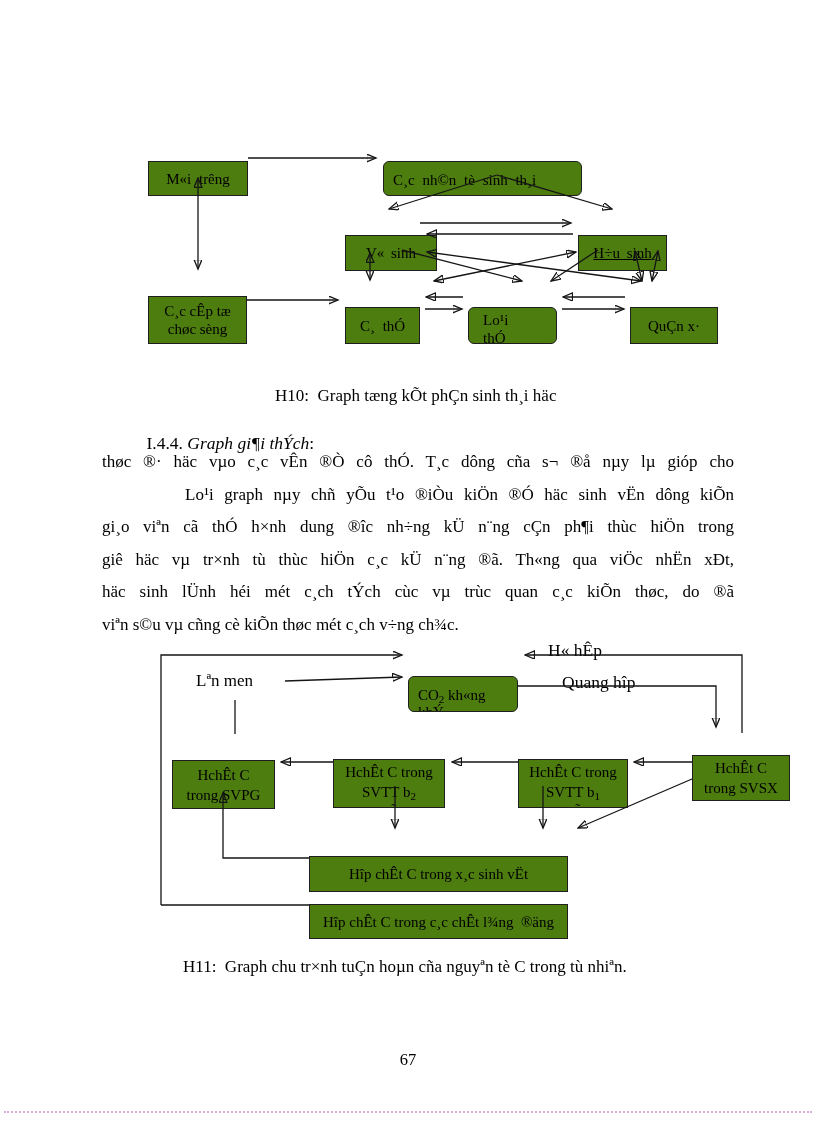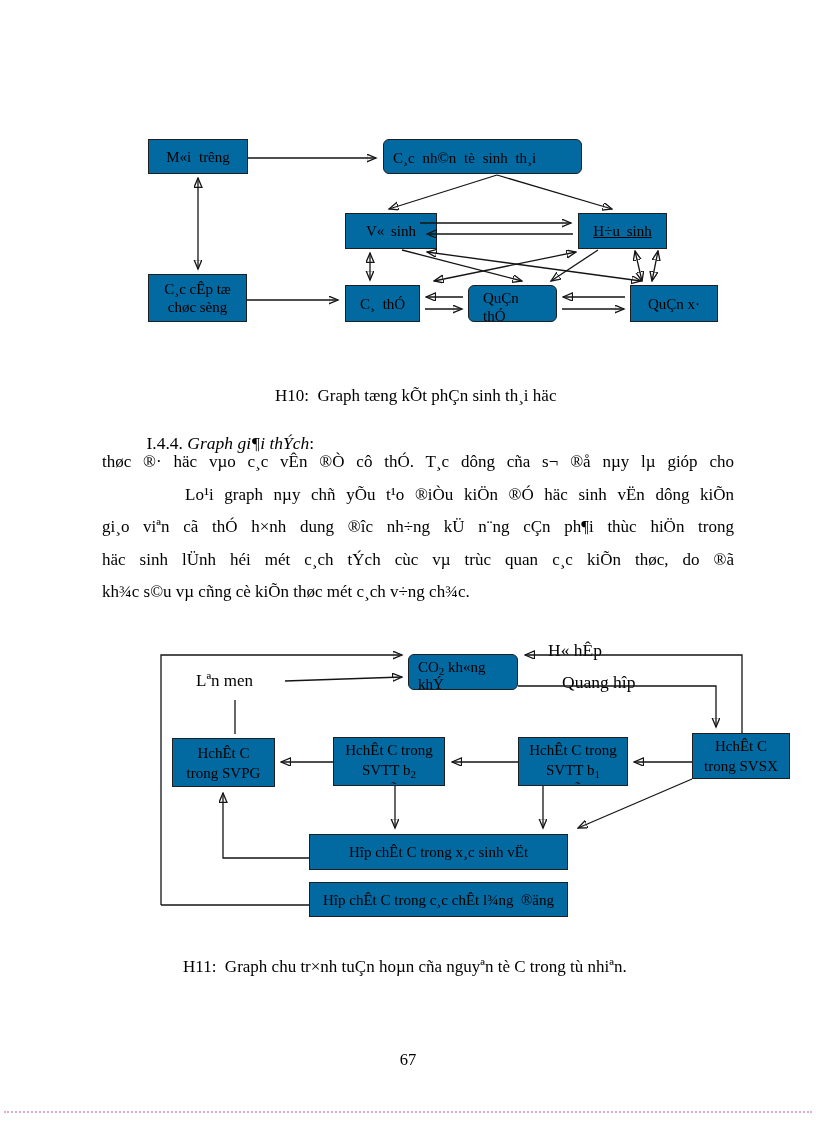--- a/index.html
+++ b/index.html
@@ -1,25 +1,25 @@
 <!DOCTYPE html>
 <html><head>
 <meta charset="utf-8">
 <style>
   html,body {margin:0; padding:0; background:#ffffff;}
   .page {position:relative; width:816px; height:1123px; background:#fff;
          font-family:"Liberation Serif", serif; color:#000; overflow:hidden;}
 
   
   .bx {position:absolute; border:1.5px solid #1f1f1f; box-sizing:border-box;
-       background:#0369a1; font-size:15px; line-height:18px; overflow:hidden;
-       display:flex; flex-direction:column; justify-content:center;}
+       background:#4d7c0f; font-size:15px; line-height:18px; overflow:hidden;
+       display:flex; flex-direction:column; justify-content:center;margin-top:22px;}
   .bx.center {align-items:center; text-align:center;}
   .bx.leftpad {padding-left:9px; justify-content:flex-start; padding-top:3px;border-radius:6px;}
-  .bx.top {justify-content:flex-start; padding-top:4px;}
+  .bx.top {justify-content:flex-start; padding-top:10px;}
   .bx .ln {white-space:pre;}
   sub.s {font-size:11px; vertical-align:-3px; line-height:10px;}
 
   
   .lbl {position:absolute; font-size:17px; white-space:pre;}
 
   
   .caption {position:absolute; font-size:17px; white-space:pre;}
   .heading {position:absolute; font-size:17.5px; white-space:pre;}
   .heading .it {font-style:italic;}
@@ -54,40 +54,41 @@
       <div class="ln">H÷u sinh</div>
     </div>
     <div class="bx center" style="left:148px; top:274px; width:99px; height:48px;text-align:right;">
       <div class="ln">C¸c cÊp tæ</div>
       <div class="ln">chøc sèng</div>
     </div>
     <div class="bx center" style="left:345px; top:285px; width:75px; height:37px; word-spacing:4px;">
       <div class="ln">C¸ thÓ</div>
     </div>
     <div class="bx leftpad" style="left:468px; top:285px; width:89px; height:37px; padding-left:14px;">
-      <div class="ln">QuÇn</div>
+      <div class="ln">Lo¹i</div>
       <div class="ln">thÓ</div>
     </div>
     <div class="bx center" style="left:630px; top:285px; width:88px; height:37px;">
       <div class="ln">QuÇn x·</div>
     </div>
   </div>
 
   <div class="caption" style="left:275px; top:386px;">H10:  Graph tæng kÕt phÇn sinh th¸i häc</div>
 
   <div class="heading" style="left:129px; top:412px;">
     <span>I.4.4.</span><span class="it"> Graph gi¶i thÝch</span><span>:</span>
   </div>
 
   <div class="para">
     <div class="pl j">thøc ®· häc vµo c¸c vÊn ®Ò cô thÓ. T¸c dông cña s¬ ®å nµy lµ gióp cho</div>
     <div class="pl j indent">Lo¹i graph nµy chñ yÕu t¹o ®iÒu kiÖn ®Ó häc sinh vËn dông kiÕn</div>
     <div class="pl j">gi¸o viªn cã thÓ h×nh dung ®îc nh÷ng kÜ n¨ng cÇn ph¶i thùc hiÖn trong</div>
+    <div class="pl j">giê häc vµ tr×nh tù thùc hiÖn c¸c kÜ n¨ng ®ã. Th«ng qua viÖc nhËn xÐt,</div>
     <div class="pl j">häc sinh lÜnh héi mét c¸ch tÝch cùc vµ trùc quan c¸c kiÕn thøc, do ®ã</div>
-    <div class="pl">kh¾c s©u vµ cñng cè kiÕn thøc mét c¸ch v÷ng ch¾c.</div>
+    <div class="pl">viªn s©u vµ cñng cè kiÕn thøc mét c¸ch v÷ng ch¾c.</div>
   </div>
 
   <div>
     <div class="lbl" style="left:196px; top:671px;">Lªn men</div>
     <div class="lbl" style="left:548px; top:640px; font-size:17.5px;">H« hÊp</div>
     <div class="lbl" style="left:562px; top:672px; font-size:17.5px;">Quang hîp</div>
 
     <div class="bx leftpad top" style="left:408px; top:654px; width:110px; height:36px; line-height:17px;">
       <div class="ln"><span>CO</span><sub class="s">2</sub><span> kh«ng</span></div>
       <div class="ln">khÝ</div>

